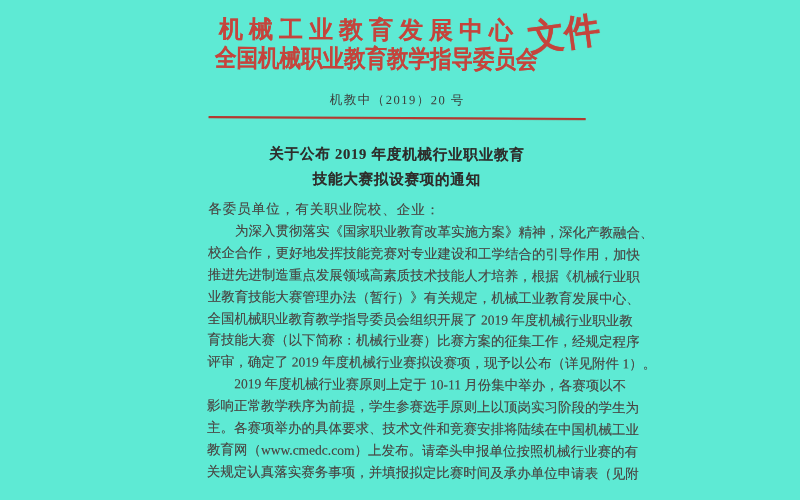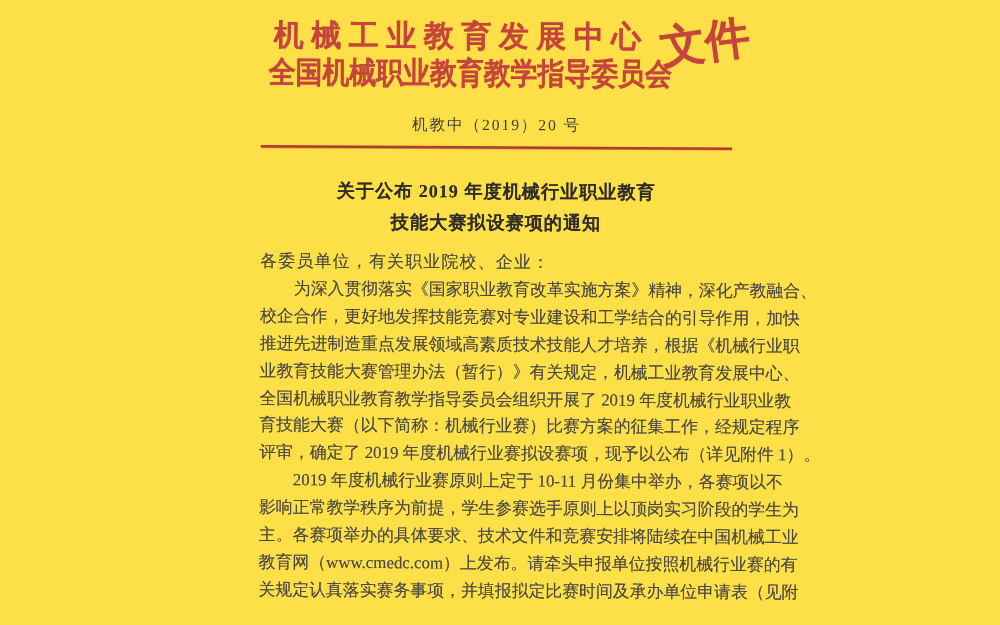--- a/index.html
+++ b/index.html
@@ -7,21 +7,21 @@
     --rule-red: #b23a31;
     --title-black: #2e2d2b;
     --body-gray: #4a4946;
   }
   * { margin: 0; padding: 0; box-sizing: border-box; }
   html, body { background: #ffffff; }
   .page {
     position: relative;
     width: 800px;
     height: 500px;
-    background: #fde047;
+    background: #5eead4;
     overflow: hidden;
     font-family: "Liberation Serif", "DejaVu Serif", serif;
   }
   .doc {
     position: absolute;
     left: 208px;
     top: 0;
     width: 377px;
     transform: rotate(0.3deg);
   }

